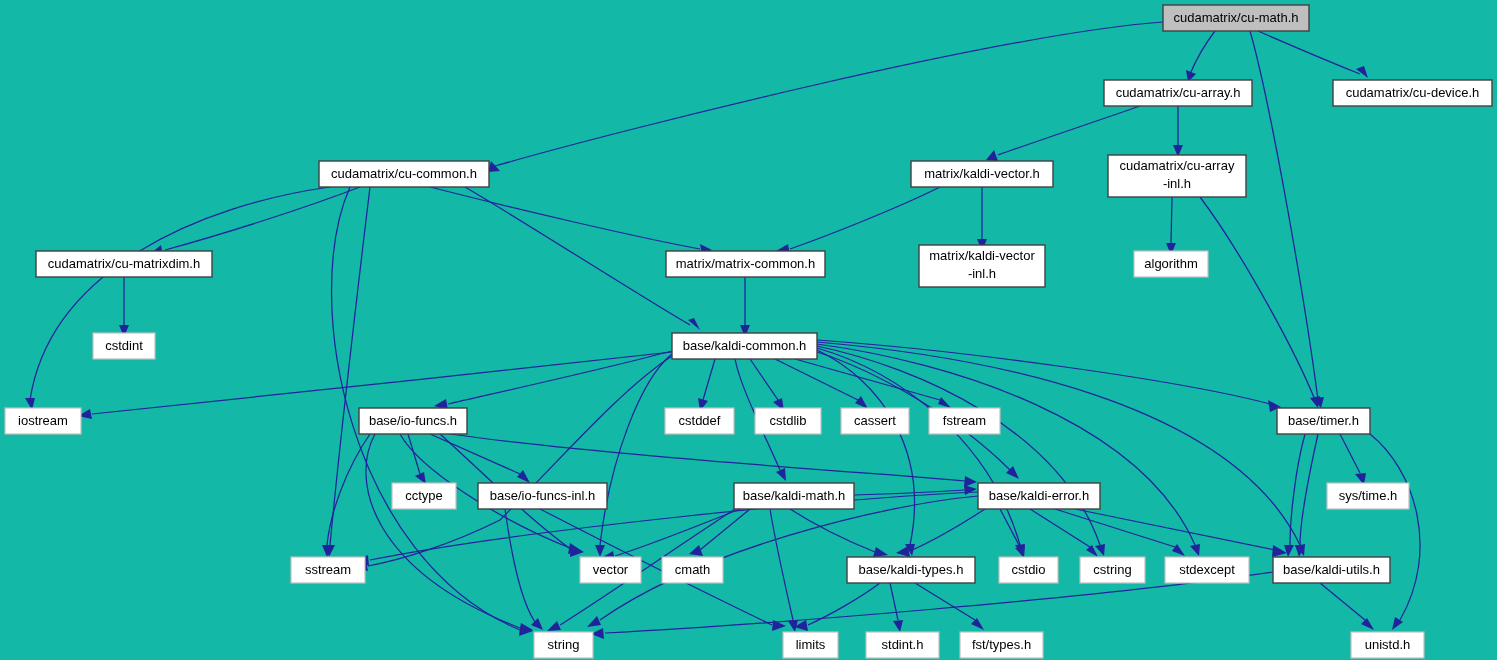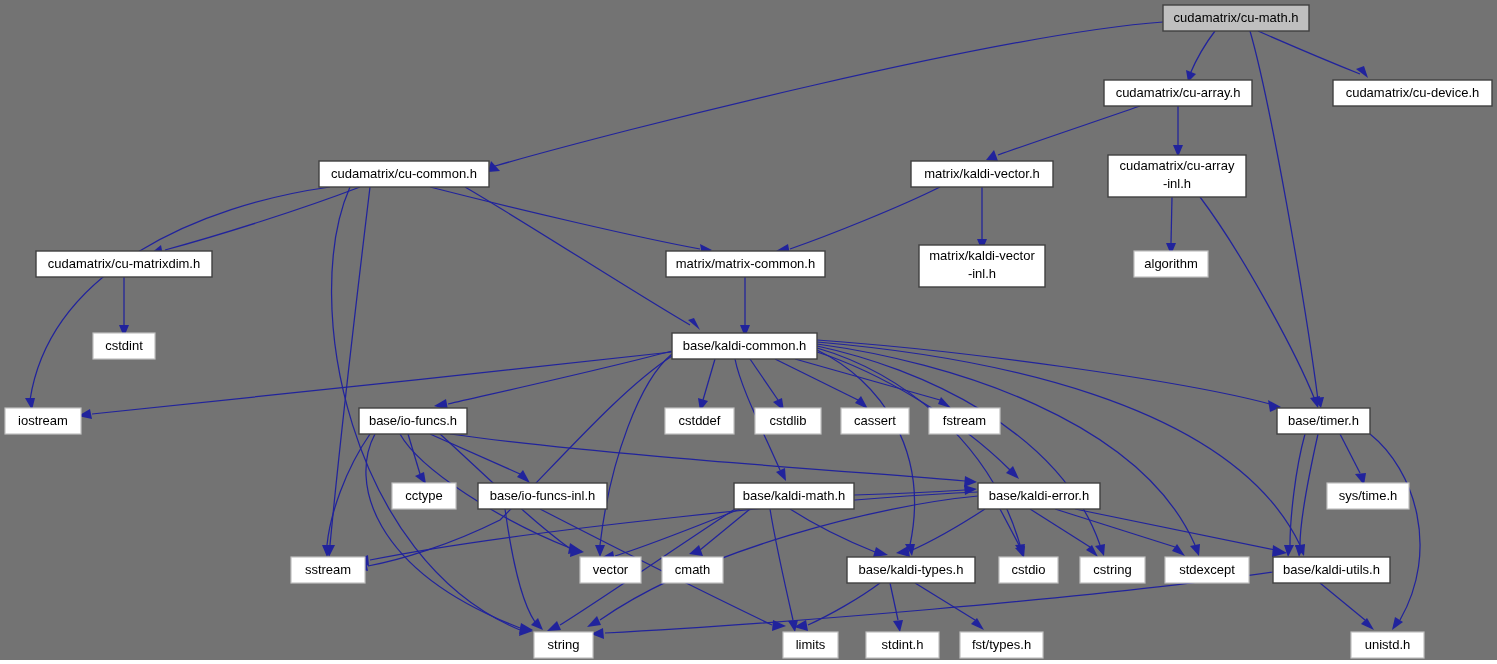--- a/index.html
+++ b/index.html
@@ -4,21 +4,21 @@
 <style>
   html, body {
     margin: 0;
     padding: 0;
     background: #ffffff;
   }
   #graph-root {
     position: relative;
     width: 1497px;
     height: 660px;
-    background: #737373;
+    background: #14b8a6;
     font-family: "Liberation Sans", sans-serif;
   }
   svg.graph-canvas {
     position: absolute;
     top: 0; left: 0;
     width: 1497px;
     height: 664px;
   }
   .node-box {
     cursor: default;

